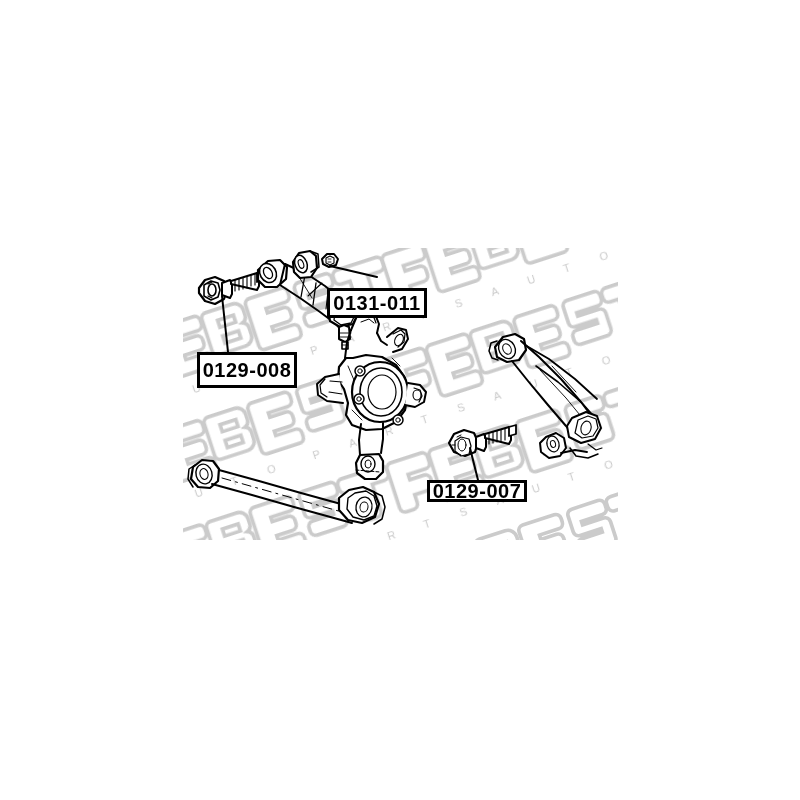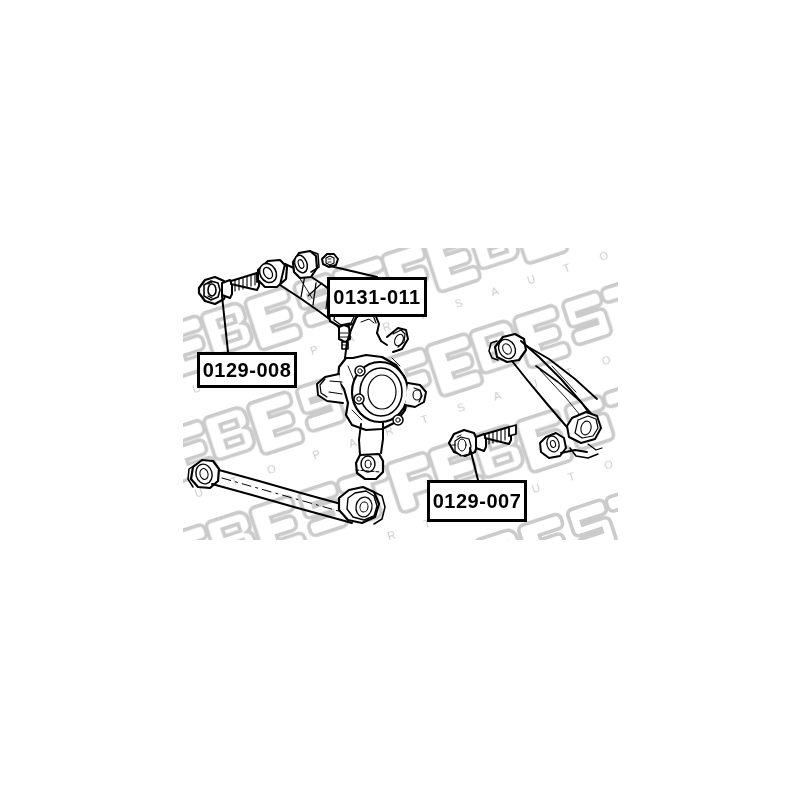--- a/index.html
+++ b/index.html
@@ -336,25 +336,25 @@
       </g>
 
       <g stroke="#000000" stroke-width="2">
         <line x1="222" y1="296" x2="228" y2="352"></line>
         <line x1="330" y1="266" x2="377" y2="277"></line>
         <line x1="470" y1="448" x2="478" y2="480"></line>
       </g>
     </g>
   </svg>
 
-  <div class="callout-label" style="left:327px;top:277px;width:100px;height:40px;font-size:20px;">
+  <div class="callout-label" style="left:327px;top:288px;width:100px;height:30px;font-size:20px;">
     <span>0131-011</span>
   </div>
 
   <div class="callout-label" style="left:197px;top:352px;width:100px;height:36px;font-size:20px;">
     <span>0129-008</span>
   </div>
 
-  <div class="callout-label" style="left:427px;top:480px;width:100px;height:42px;font-size:20px;">
+  <div class="callout-label" style="left:427px;top:480px;width:100px;height:22px;font-size:20px;">
     <span>0129-007</span>
   </div>
 
 </div>
 
 </body></html>

